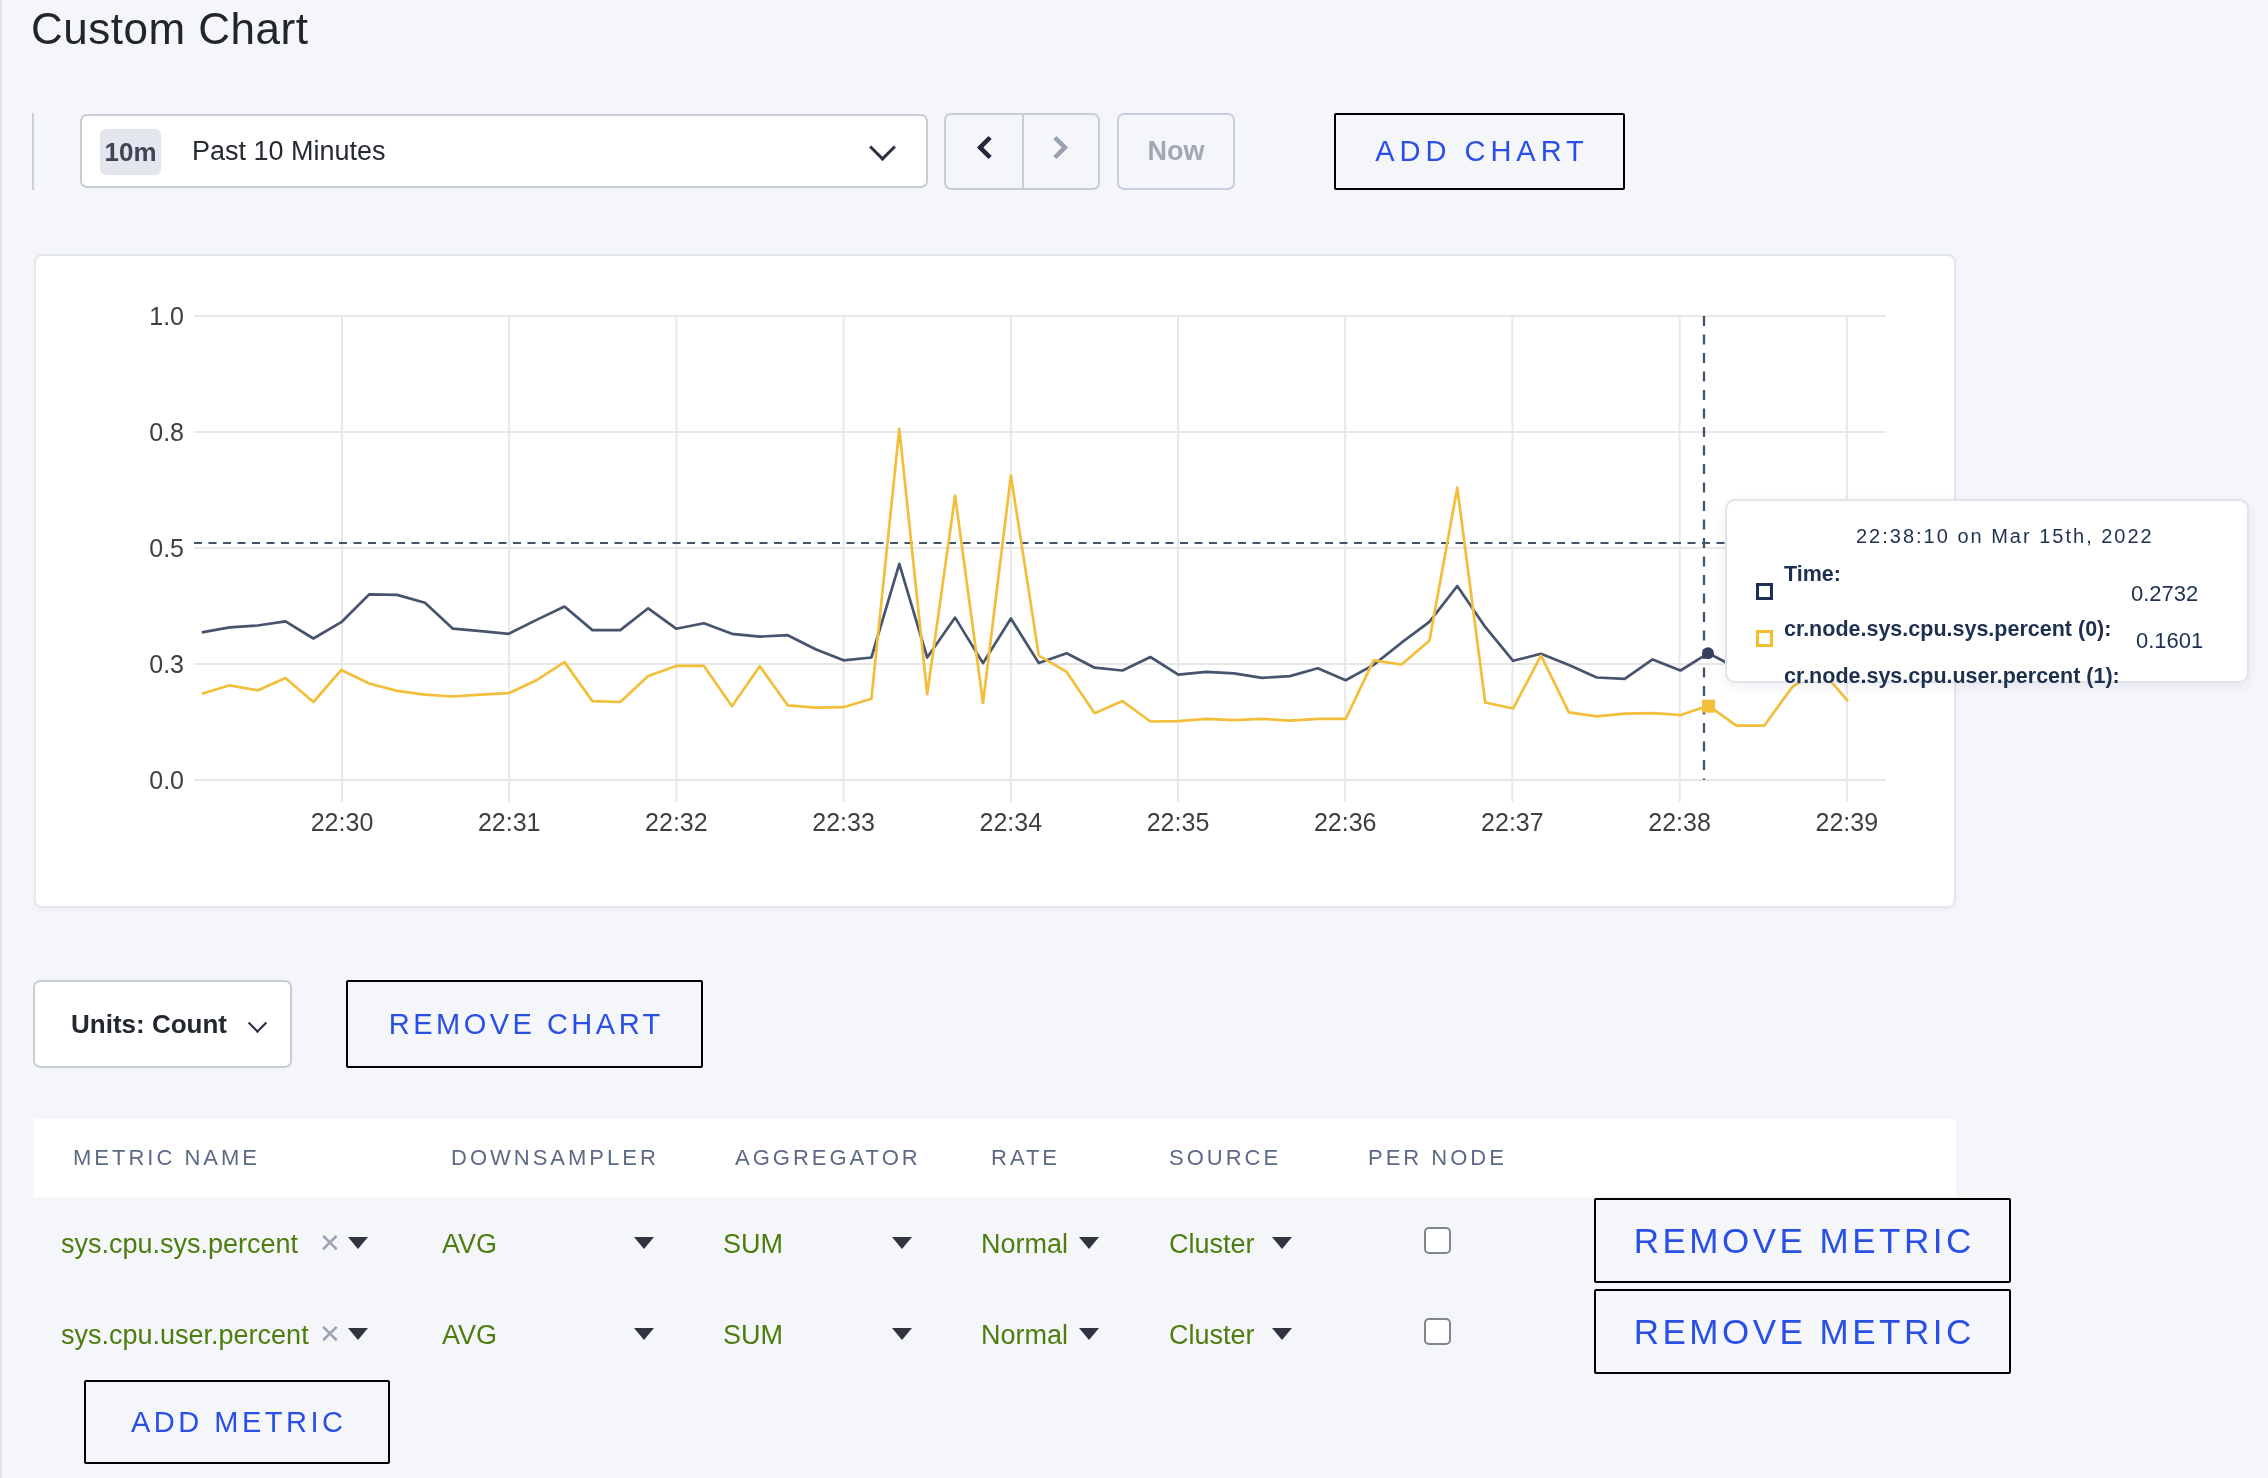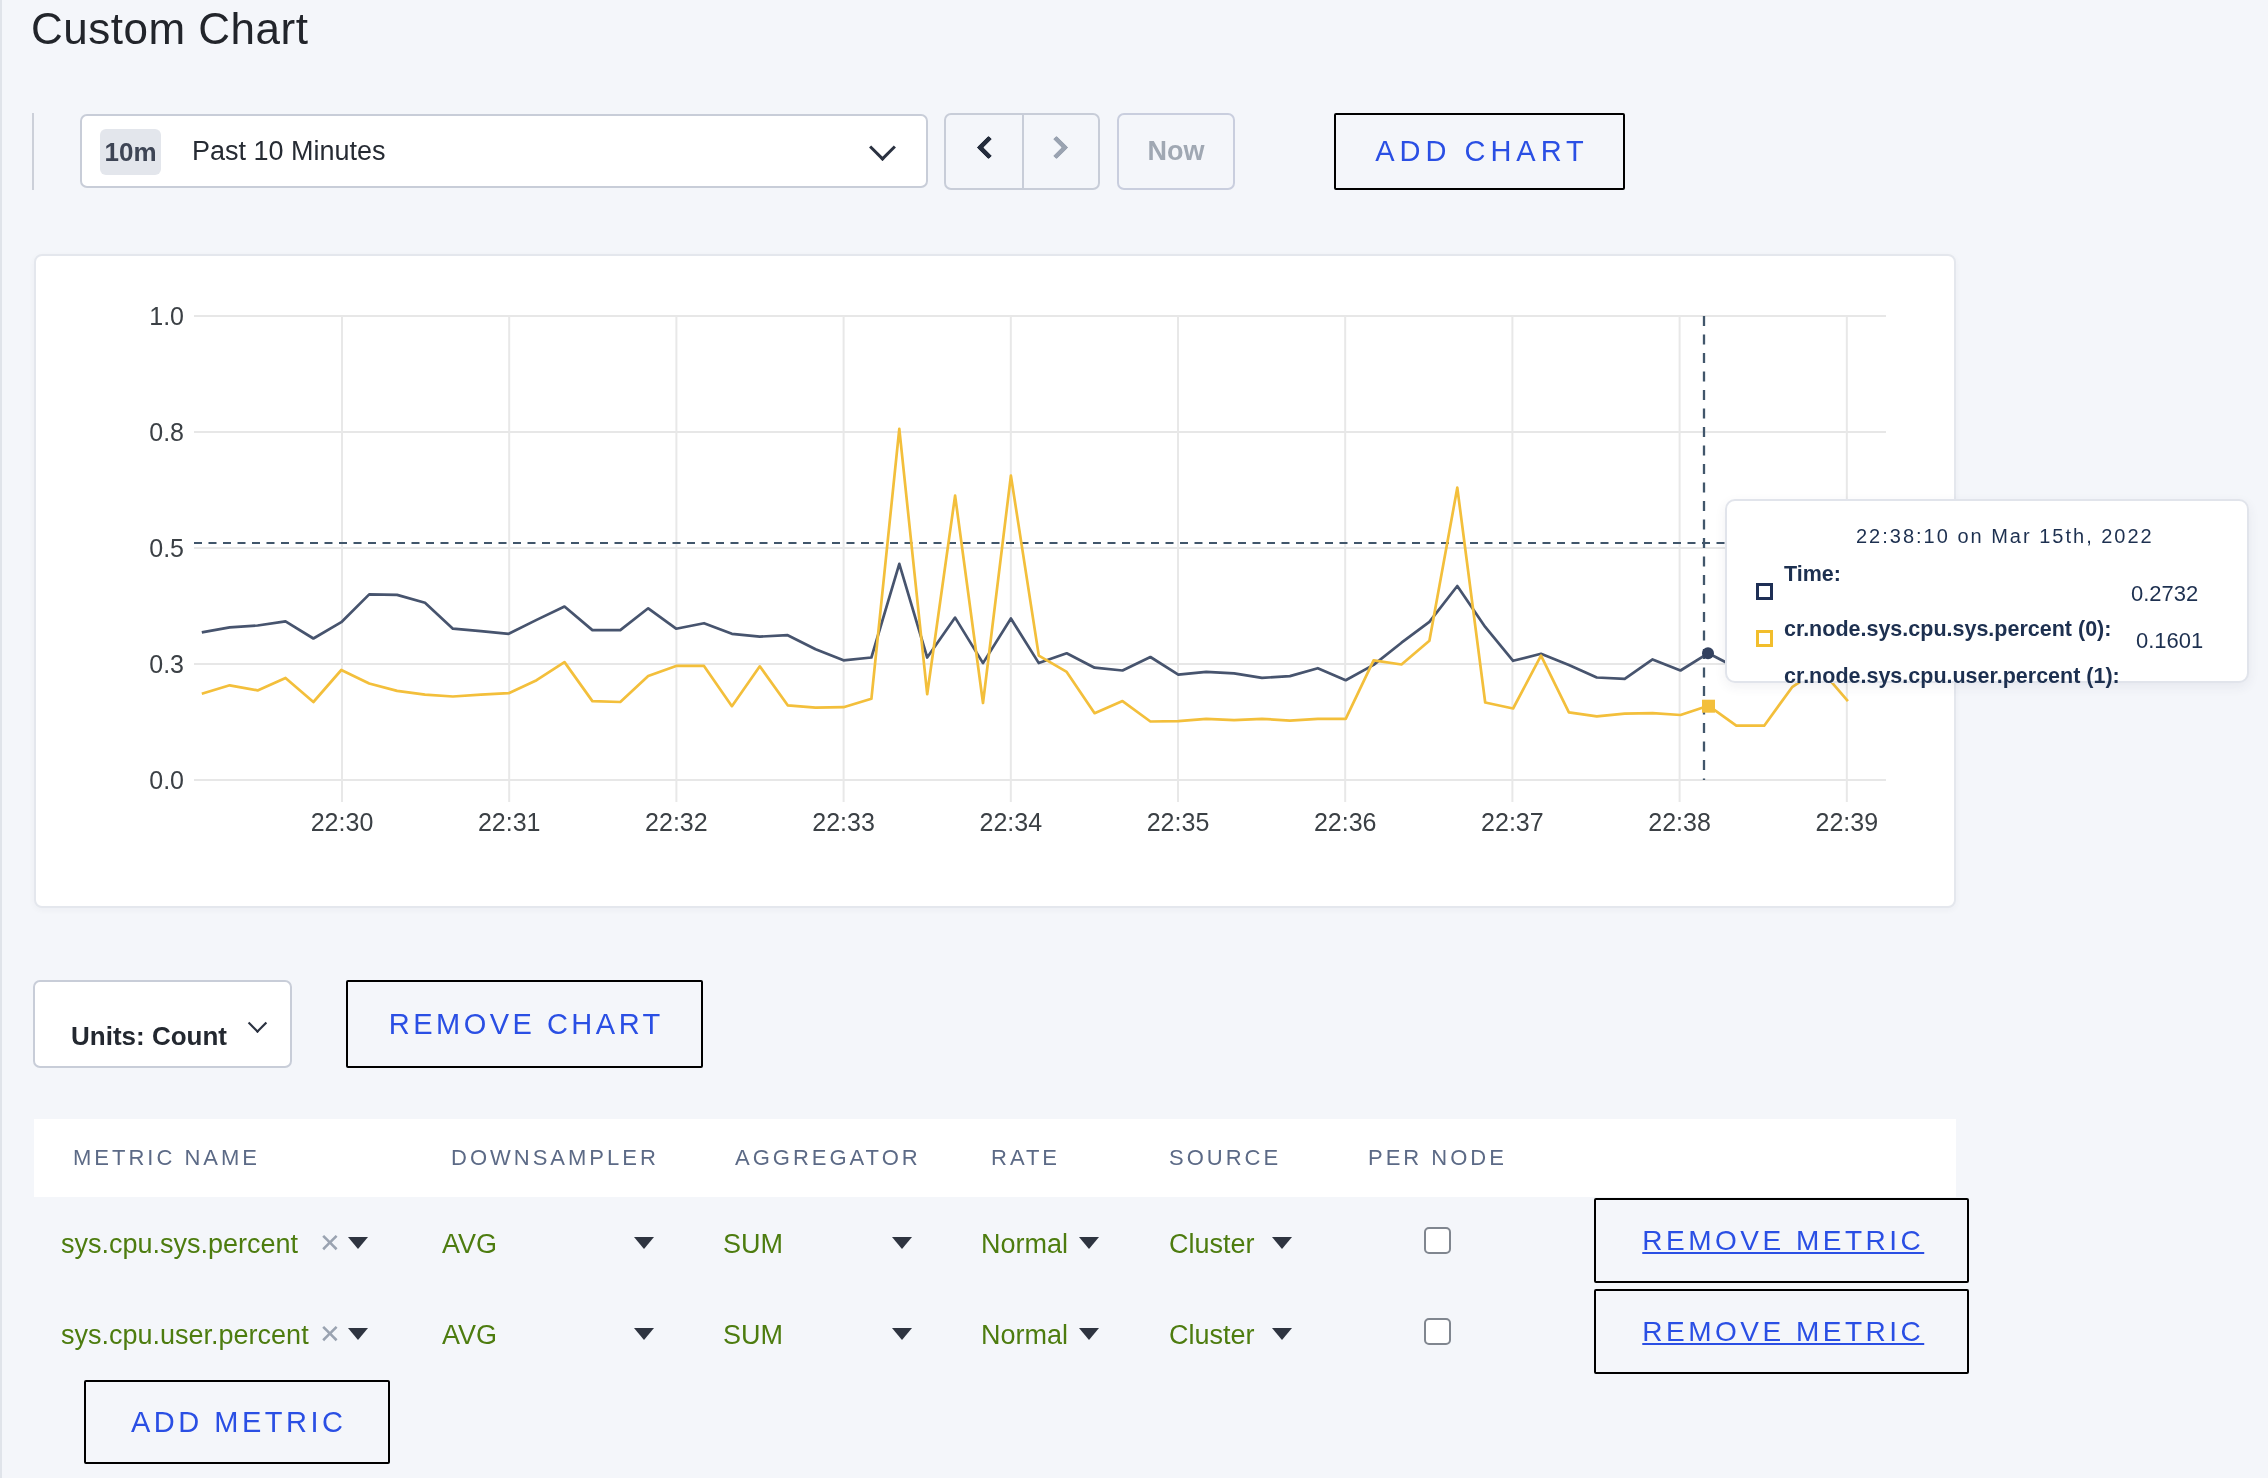--- a/index.html
+++ b/index.html
@@ -20,29 +20,29 @@
 .bluebtn { border:2px solid #000000; border-radius:2px; color:#2a4fe4; text-align:center;margin-left:32px; }
 .addchart { position:absolute; left:1300px; top:113px; width:291px; height:77px; font-size:29px; letter-spacing:5px; line-height:73px; font-weight:500; text-indent:5px; }
 .panel { position:absolute; left:32px; top:254px; width:1922px; height:654px; background:#fff; border:2px solid #e4e7ed; border-radius:8px; box-shadow:0 2px 6px rgba(40,50,70,0.04); }
 .chart { position:absolute; left:32px; top:254px; }
 .tick { font-size:25px; fill:#3b4045; font-family:"Liberation Sans",sans-serif; }
 .tooltip { position:absolute; left:1723px; top:499px; width:524px; height:184px; background:#fff; border:2px solid #e1e4eb; border-radius:10px; box-shadow:0 4px 12px rgba(50,60,80,0.07); }
 .tt-row { position:absolute; left:0; width:100%; font-size:22px; color:#1d3050; }
 .tt-row .b { font-size:21.5px; }
 .tt-sq { position:absolute; left:29px; width:17px; height:17px; }
 .unitsbtn { position:absolute; left:31px; top:980px; width:259px; height:88px; background:#fff; border:2px solid #c8cdd8; border-radius:7px; }
-.unitsbtn span { position:absolute; left:36px; top:0; line-height:84px; font-size:26px; font-weight:bold; color:#232830;margin-top:12px; }
+.unitsbtn span { position:absolute; left:36px; top:0; line-height:84px; font-size:26px; font-weight:bold; color:#232830; }
 .removechart { position:absolute; left:312px; top:980px; width:357px; height:88px; font-size:29px; letter-spacing:3.5px; line-height:84px; font-weight:500; text-indent:3.5px; }
 .thead { position:absolute; left:32px; top:1119px; width:1922px; height:78px; background:#fff; }
 .th { position:absolute; top:0; line-height:78px; font-size:22px; letter-spacing:3px; color:#5c6a86; font-weight:500; }
 .cell { position:absolute; font-size:27px; color:#4d7c0f; line-height:32px; }
 .tri { position:absolute; width:0; height:0; border-left:10px solid transparent; border-right:10px solid transparent; border-top:12px solid #2e3440; }
 .x { position:absolute; color:#9aa3b1; font-size:26px; line-height:34px; }
 .checkbox { position:absolute; left:1422px; width:27px; height:27px; border:2px solid #80868f; border-radius:5px; background:#fff; }
-.removemetric { position:absolute; left:1560px; width:375px; height:85px; font-size:28px; letter-spacing:3.5px; line-height:81px; font-weight:500; text-indent:3.5px;text-decoration:underline; }
+.removemetric { position:absolute; left:1560px; width:417px; height:85px; font-size:35px; letter-spacing:3.5px; line-height:81px; font-weight:500; text-indent:3.5px; }
 .addmetric { position:absolute; left:50px; top:1380px; width:306px; height:84px; font-size:29px; letter-spacing:3.5px; line-height:80px; font-weight:500; text-indent:3.5px; }
 .b { font-weight:bold;margin-top:36px; }
 </style></head>
 <body>
 <h1>Custom Chart</h1>
 <div class="vdiv"></div>
 <div class="select">
   <div class="badge">10m</div>
   <div class="sel-label">Past 10 Minutes</div>
   <div class="chev" style="left:791px; top:18px;"></div>

